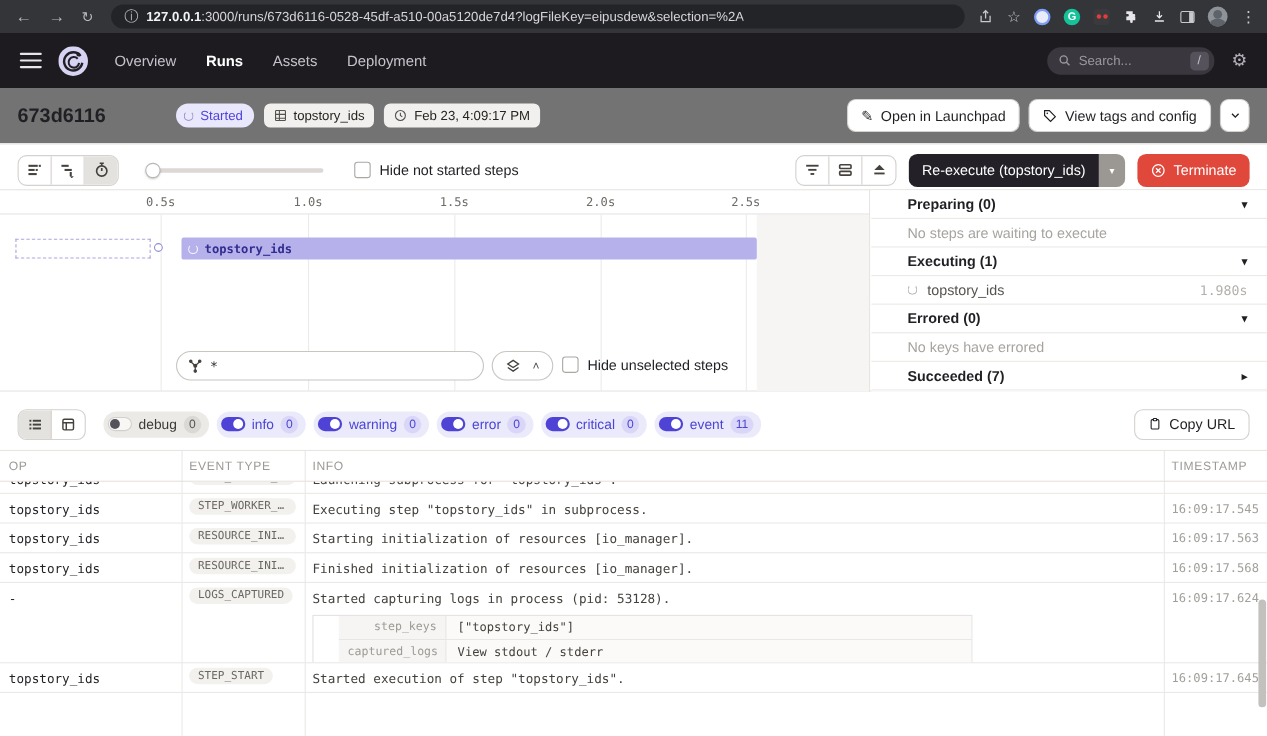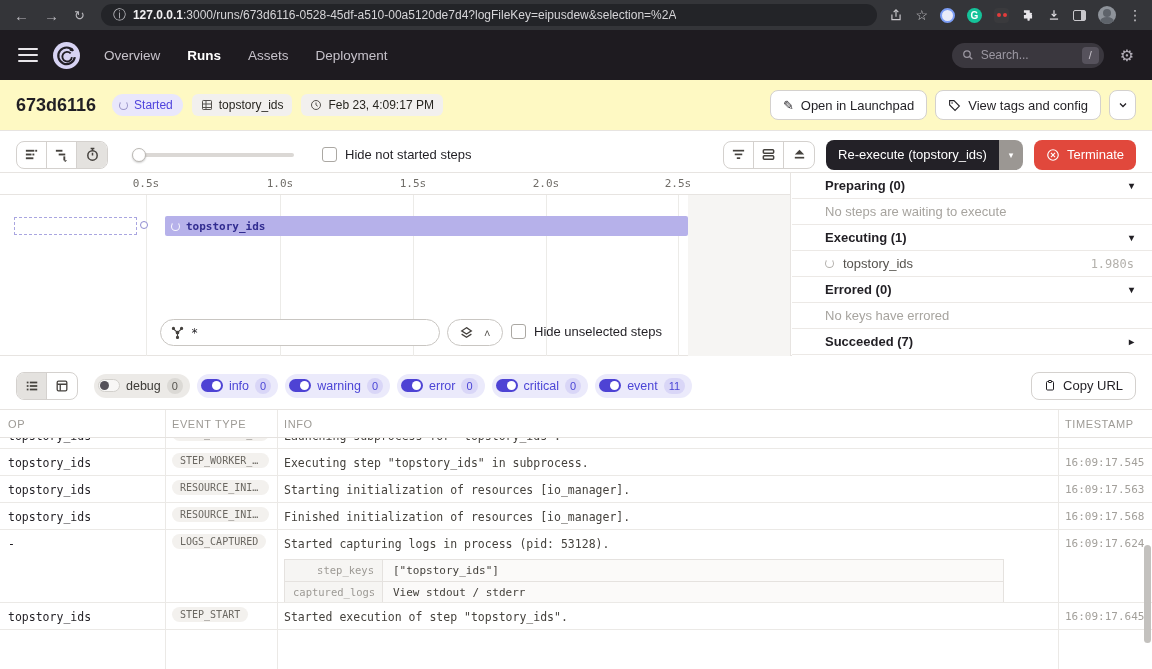--- a/index.html
+++ b/index.html
@@ -41,21 +41,21 @@
   .nav-item.active{color:#fff;font-weight:bold;}
   .searchpill{margin-left:auto;width:152px;height:25px;background:#3a373e;border-radius:13px;
     display:flex;align-items:center;padding:0 5px 0 10px;gap:7px;}
   .searchpill .stext{font-size:12px;color:#9c98a2;flex:1;}
   .slash{width:17px;height:17px;background:#56525c;border-radius:4px;color:#c9c5cd;font-size:11px;
     display:flex;align-items:center;justify-content:center;}
   .gear{font-size:16px;color:#b3afb9;margin:0 18px 0 16px;cursor:pointer;}
 
   
   .runheader{position:absolute;left:0;top:80px;width:1152px;height:51px;border-bottom:1px solid #e7e4e1;
-    display:flex;align-items:center;padding:0 16px;background:#fef9c3;}
+    display:flex;align-items:center;padding:0 16px;background:#737373;gap:48px;}
   .runid{font-size:18px;font-weight:bold;color:#211f24;}
   .hbadges{display:flex;gap:9px;margin-left:16px;align-items:center;}
   .badge-started{height:22px;padding:0 10px 0 7px;border-radius:11px;background:#e9e7fc;color:#4f43dd;
     font-size:12px;display:flex;align-items:center;gap:6px;}
   .spin{width:9px;height:9px;border:1.5px solid #9a95c9;border-top-color:transparent;border-radius:50%;}
   .tagchip{height:22px;padding:0 9px;border-radius:6px;background:#f2f0ee;font-size:12px;color:#27251f;
     display:flex;align-items:center;gap:6px;}
   .hbtns{margin-left:auto;display:flex;gap:8px;align-items:center;}
   .btn{height:30px;border:1px solid #d4d1ce;border-radius:8px;background:#fff;font-size:13px;
     color:#211f24;display:flex;align-items:center;gap:7px;padding:0 12px;cursor:pointer;white-space:nowrap;}
@@ -149,21 +149,21 @@
   .lrow.clipped .lrow-inner{position:relative;top:-16px;}
   .lrow.tall{height:73px;}
   .c-op{position:absolute;left:8px;top:7px;font-family:"DejaVu Sans Mono",monospace;font-size:11.5px;color:#211f24;}
   .c-type{position:absolute;left:172px;top:4px;}
   .evt-badge{display:inline-block;max-width:97px;overflow:hidden;text-overflow:ellipsis;white-space:nowrap;
     background:#f3f1ee;border-radius:9px;padding:2px 8px;font-family:"DejaVu Sans Mono",monospace;
     font-size:10px;color:#6b6862;}
   .c-info{position:absolute;left:284px;top:7px;width:762px;font-family:"DejaVu Sans Mono",monospace;
     font-size:11.5px;color:#45423d;}
   .c-ts{position:absolute;left:1065px;top:7px;font-family:"DejaVu Sans Mono",monospace;font-size:11px;color:#a3a09b;}
-  .meta{border:1px solid #e5e2df;width:720px;margin-top:8px;font-family:"DejaVu Sans Mono",monospace;font-size:10.5px;}
+  .meta{border:1px solid #e5e2df;width:600px;margin-top:8px;font-family:"DejaVu Sans Mono",monospace;font-size:10.5px;padding-left:23px;}
   .meta-row{display:flex;border-top:1px solid #e5e2df;}
   .meta-row:first-child{border-top:none;}
   .meta-k{width:98px;padding:4px 8px;text-align:right;color:#9d9a95;background:#f6f5f3;border-right:1px solid #e5e2df;flex:none;}
   .meta-v{padding:4px 10px;color:#45423d;background:#fbfaf9;flex:1;font-size:11px;}
   .scrollthumb{position:absolute;right:1px;top:135px;width:7px;height:98px;border-radius:4px;background:#c3c1be;}
 
   svg.ic{display:block;}
 </style>
 </head>
 <body>

